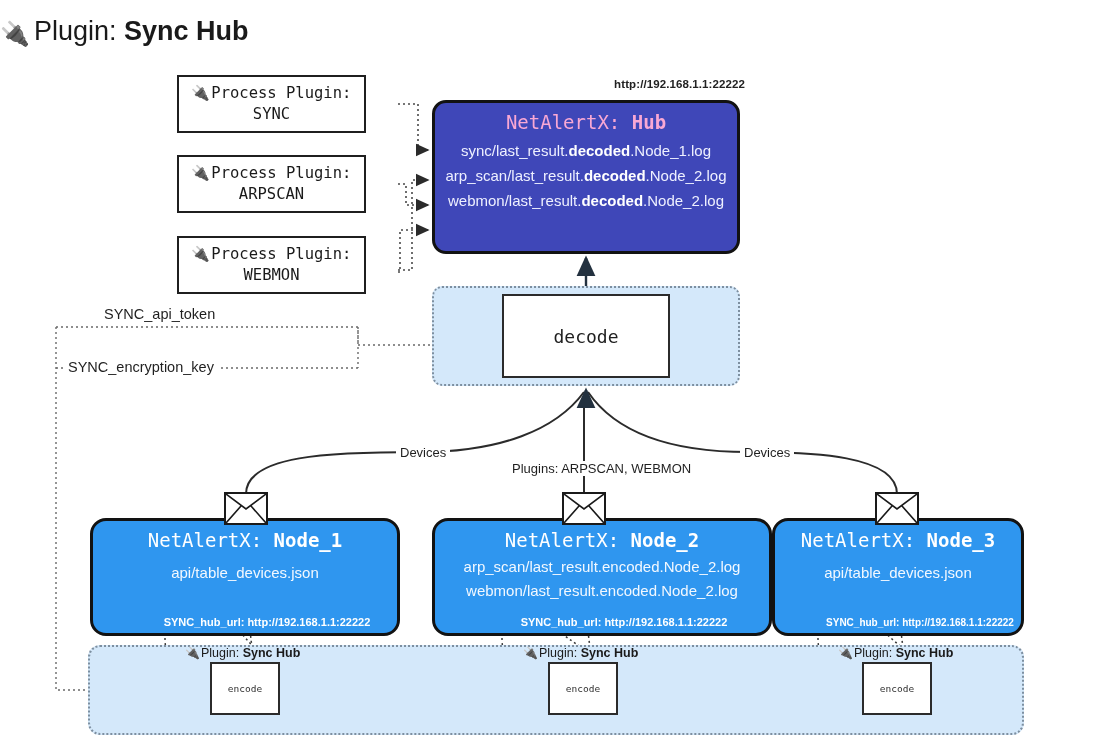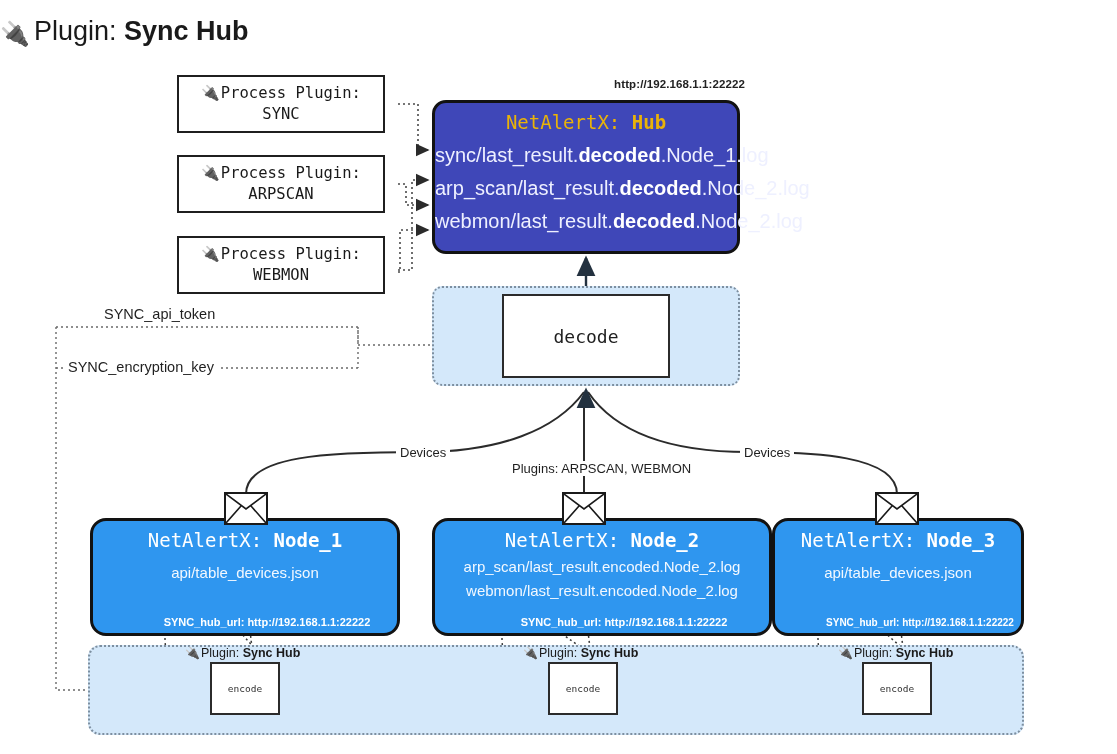--- a/index.html
+++ b/index.html
@@ -32,21 +32,21 @@
     font-size: 27px;
     color: #1a1a1a;
     white-space: nowrap;
   }
   #page-title .plug { font-size: 24px; margin-right: 4px; vertical-align: -2px; }
   #page-title .b { font-weight: bold; }
 
   
   .proc-box {
     position: absolute;
-    width: 208px; height: 58px;
+    width: 189px; height: 58px;
     background: #ffffff;
     border: 2px solid #1f1f1f;
     display: flex;
     flex-direction: column;
     align-items: center;
     justify-content: center;
     font-family: "DejaVu Sans Mono", "Liberation Mono", monospace;
     font-size: 15.5px;
     color: #1a1a1a;
     line-height: 1.32;
@@ -70,30 +70,30 @@
     position: absolute;
     left: 432px; top: 100px;
     width: 308px; height: 154px;
     background: #3f47b8;
     border: 3px solid #121212;
     border-radius: 14px;
     padding-top: 8px;
   }
   #hub-title {
     text-align: center;
-    color: #eab308;
+    color: #f9a8d4;
     font-family: "DejaVu Sans Mono", "Liberation Mono", monospace;
     font-size: 19px;
     margin-bottom: 6px;
     white-space: nowrap;
   }
   #hub-title .b { font-weight: bold; }
   .hub-line {
     color: #eef0ff;
-    font-size: 20px;
+    font-size: 15px;
     text-align: center;
     white-space: nowrap;
     line-height: 1.66;
   }
   .hub-line b { color: #ffffff; font-weight: bold; }
 
   
   #decode-zone {
     position: absolute;
     left: 432px; top: 286px;

